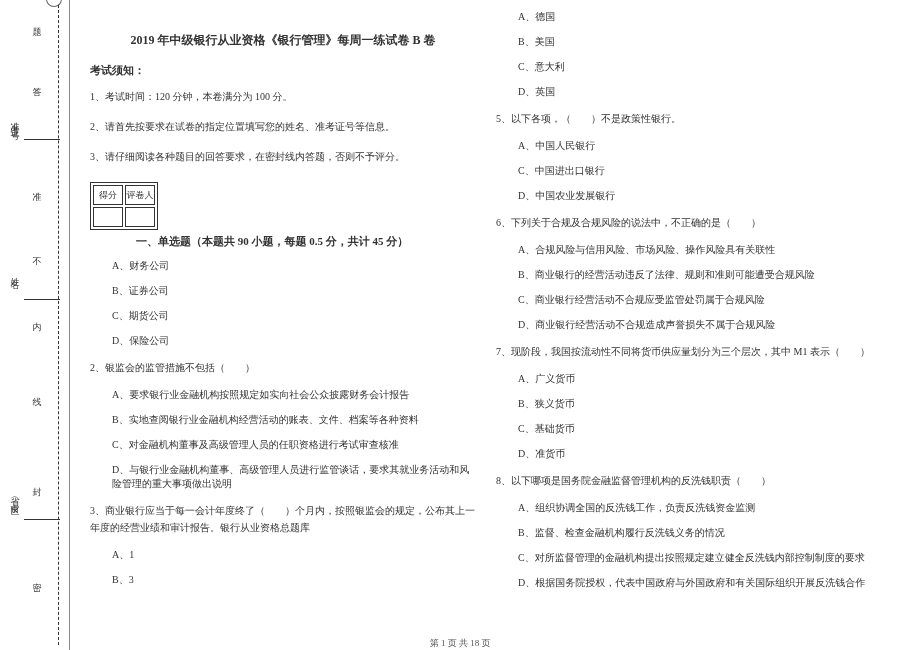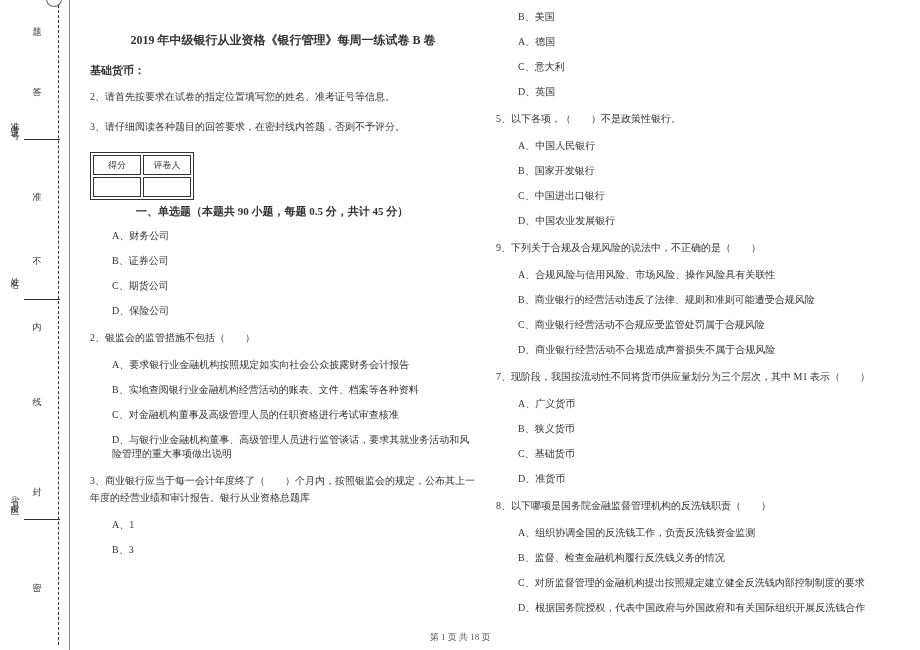--- a/index.html
+++ b/index.html
@@ -91,35 +91,35 @@
     }
     .score-box {
       display: inline-block;
       border: 1px solid #333;
       margin-top: 4px;
       margin-bottom: 4px;
       vertical-align: middle;
     }
     .score-box td {
       border: 1px solid #333;
-      width: 48px;
+      width: 30px;
       height: 20px;
       font-size: 9px;
       text-align: center;
     }
     .section-hdr {
       display: inline-block;
       font-weight: bold;
       font-size: 11px;
       vertical-align: middle;
       margin-left: 46px;
     }
     .footer {
       position: absolute;
-      bottom: 6px;
+      bottom: 0;
       width: 100%;
       text-align: center;
       font-size: 9px;
       color: #555;
     }
     .top-hole {
       position: absolute;
       width: 16px; height: 8px;
       border: 1px solid #666;
       border-top: none;
@@ -147,21 +147,22 @@
   <div class="vlabel" style="top:390px">线</div>
   <div class="vlabel" style="top:480px">封</div>
   <div class="margin-label l6">省（市区）</div>
   <div class="underline-field" style="top:490px"></div>
   <div class="vlabel" style="top:575px">密</div>
 </div>
 
 <div class="content">
   <div class="col col-left">
     <div class="title">2019 年中级银行从业资格《银行管理》每周一练试卷 B 卷</div>
-    <div class="section-label">基础货币：</div>
+    <div class="section-label">考试须知：</div>
+    <div class="line">1、考试时间：120 分钟，本卷满分为 100 分。</div>
     <div class="line">2、请首先按要求在试卷的指定位置填写您的姓名、准考证号等信息。</div>
     <div class="line">3、请仔细阅读各种题目的回答要求，在密封线内答题，否则不予评分。</div>
     <div style="margin:6px 0 10px">
       <table class="score-box">
         <tbody>
             <tr>
           <td>得分</td>
           <td>评卷人</td>
         </tr>
         <tr>
@@ -180,30 +181,29 @@
     <div class="opt">B、实地查阅银行业金融机构经营活动的账表、文件、档案等各种资料</div>
     <div class="opt">C、对金融机构董事及高级管理人员的任职资格进行考试审查核准</div>
     <div class="opt">D、与银行业金融机构董事、高级管理人员进行监管谈话，要求其就业务活动和风险管理的重大事项做出说明</div>
     <div class="qline">3、商业银行应当于每一会计年度终了（　　）个月内，按照银监会的规定，公布其上一年度的经营业绩和审计报告。银行从业资格总题库</div>
     <div class="opt">A、1</div>
     <div class="opt">B、3</div>
 
   </div>
 
   <div class="col">
+    <div class="opt">A、德国</div>
     <div class="opt">B、美国</div>
-    <div class="opt">A、德国</div>
     <div class="opt">C、意大利</div>
     <div class="opt">D、英国</div>
     <div class="qline">5、以下各项，（　　）不是政策性银行。</div>
     <div class="opt">A、中国人民银行</div>
-    <div class="opt">B、国家开发银行</div>
     <div class="opt">C、中国进出口银行</div>
     <div class="opt">D、中国农业发展银行</div>
-    <div class="qline">9、下列关于合规及合规风险的说法中，不正确的是（　　）</div>
+    <div class="qline">6、下列关于合规及合规风险的说法中，不正确的是（　　）</div>
     <div class="opt">A、合规风险与信用风险、市场风险、操作风险具有关联性</div>
     <div class="opt">B、商业银行的经营活动违反了法律、规则和准则可能遭受合规风险</div>
     <div class="opt">C、商业银行经营活动不合规应受监管处罚属于合规风险</div>
     <div class="opt">D、商业银行经营活动不合规造成声誉损失不属于合规风险</div>
     <div class="qline">7、现阶段，我国按流动性不同将货币供应量划分为三个层次，其中 M1 表示（　　）</div>
     <div class="opt">A、广义货币</div>
     <div class="opt">B、狭义货币</div>
     <div class="opt">C、基础货币</div>
     <div class="opt">D、准货币</div>
     <div class="qline">8、以下哪项是国务院金融监督管理机构的反洗钱职责（　　）</div>

